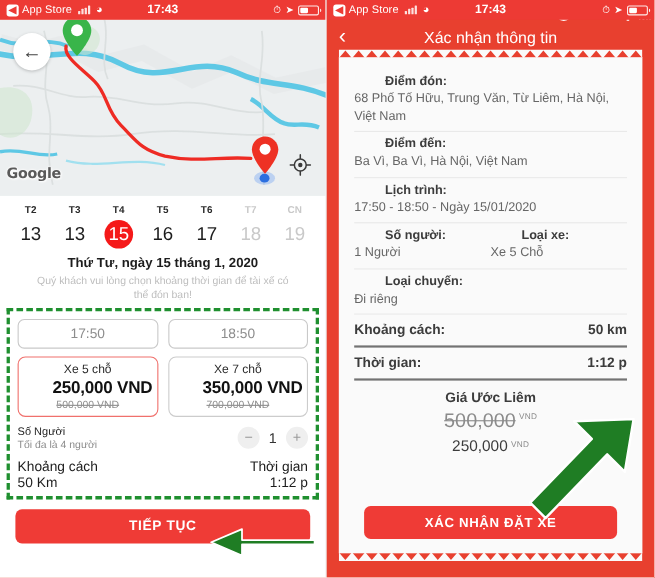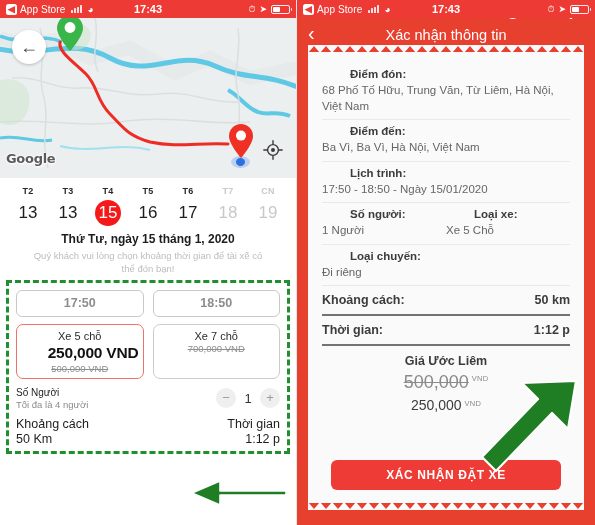--- a/index.html
+++ b/index.html
@@ -115,21 +115,21 @@
   .cal-hint {
     text-align: center; font-size: 9.5px; color: #bdbdbd; line-height: 1.35;
     margin-top: 4px; padding: 0 18px;
   }
 
   
   .annot {
     position: relative; margin: 4px 6px 0; padding: 7px 7px 5px;
     border: 3px dashed #1f8f2f;
   }
-  .slot-row { display: flex; gap: 9px; font-weight: bold; }
+  .slot-row { display: flex; gap: 9px; }
   .slot {
     flex: 1; height: 27px; border: 1px solid #c9c9c9; border-radius: 6px;
     background: #fff; display: flex; align-items: center; justify-content: center;
     font-size: 12.5px; color: #8d8d8d;
   }
   .car-row { display: flex; gap: 9px; margin-top: 7px; }
   .car {
     flex: 1; border: 1px solid #cccccc; border-radius: 7px; background: #fff;
     padding: 5px 4px 4px; text-align: center;
   }
@@ -381,20 +381,21 @@
       </div>
 
       <div class="car-row">
         <div class="car selected">
           <div class="car-name">Xe 5 chỗ</div>
           <div class="car-price">250,000 VND</div>
           <div class="car-old">500,000 VND</div>
         </div>
         <div class="car">
           <div class="car-name">Xe 7 chỗ</div>
+          <div class="car-price">350,000 VND</div>
           <div class="car-old">700,000 VND</div>
         </div>
       </div>
 
       <div class="people-row">
         <div class="people-texts">
           <div class="people-title">Số Người</div>
           <div class="people-sub">Tối đa là 4 người</div>
         </div>
         <div class="stepper">
@@ -407,20 +408,23 @@
       <div class="dist-row">
         <span>Khoảng cách</span>
         <span>Thời gian</span>
       </div>
       <div class="dist-row vals">
         <span>50 Km</span>
         <span>1:12 p</span>
       </div>
     </div>
 
+    <div class="cta-wrap">
+      <div class="cta">TIẾP TỤC</div>
+    </div>
 
     <div class="arrow arrow-left">
       <svg width="122" height="32" viewBox="0 0 122 32">
         <path d="M118 14 L52 14 L52 4 L24 16 L52 28 L52 18 L118 18 Z" fill="#1f7d24" stroke="#ffffff" stroke-width="1.6" stroke-linejoin="round"></path>
       </svg>
     </div>
   </div>
 
   <div class="phone-right">
 

